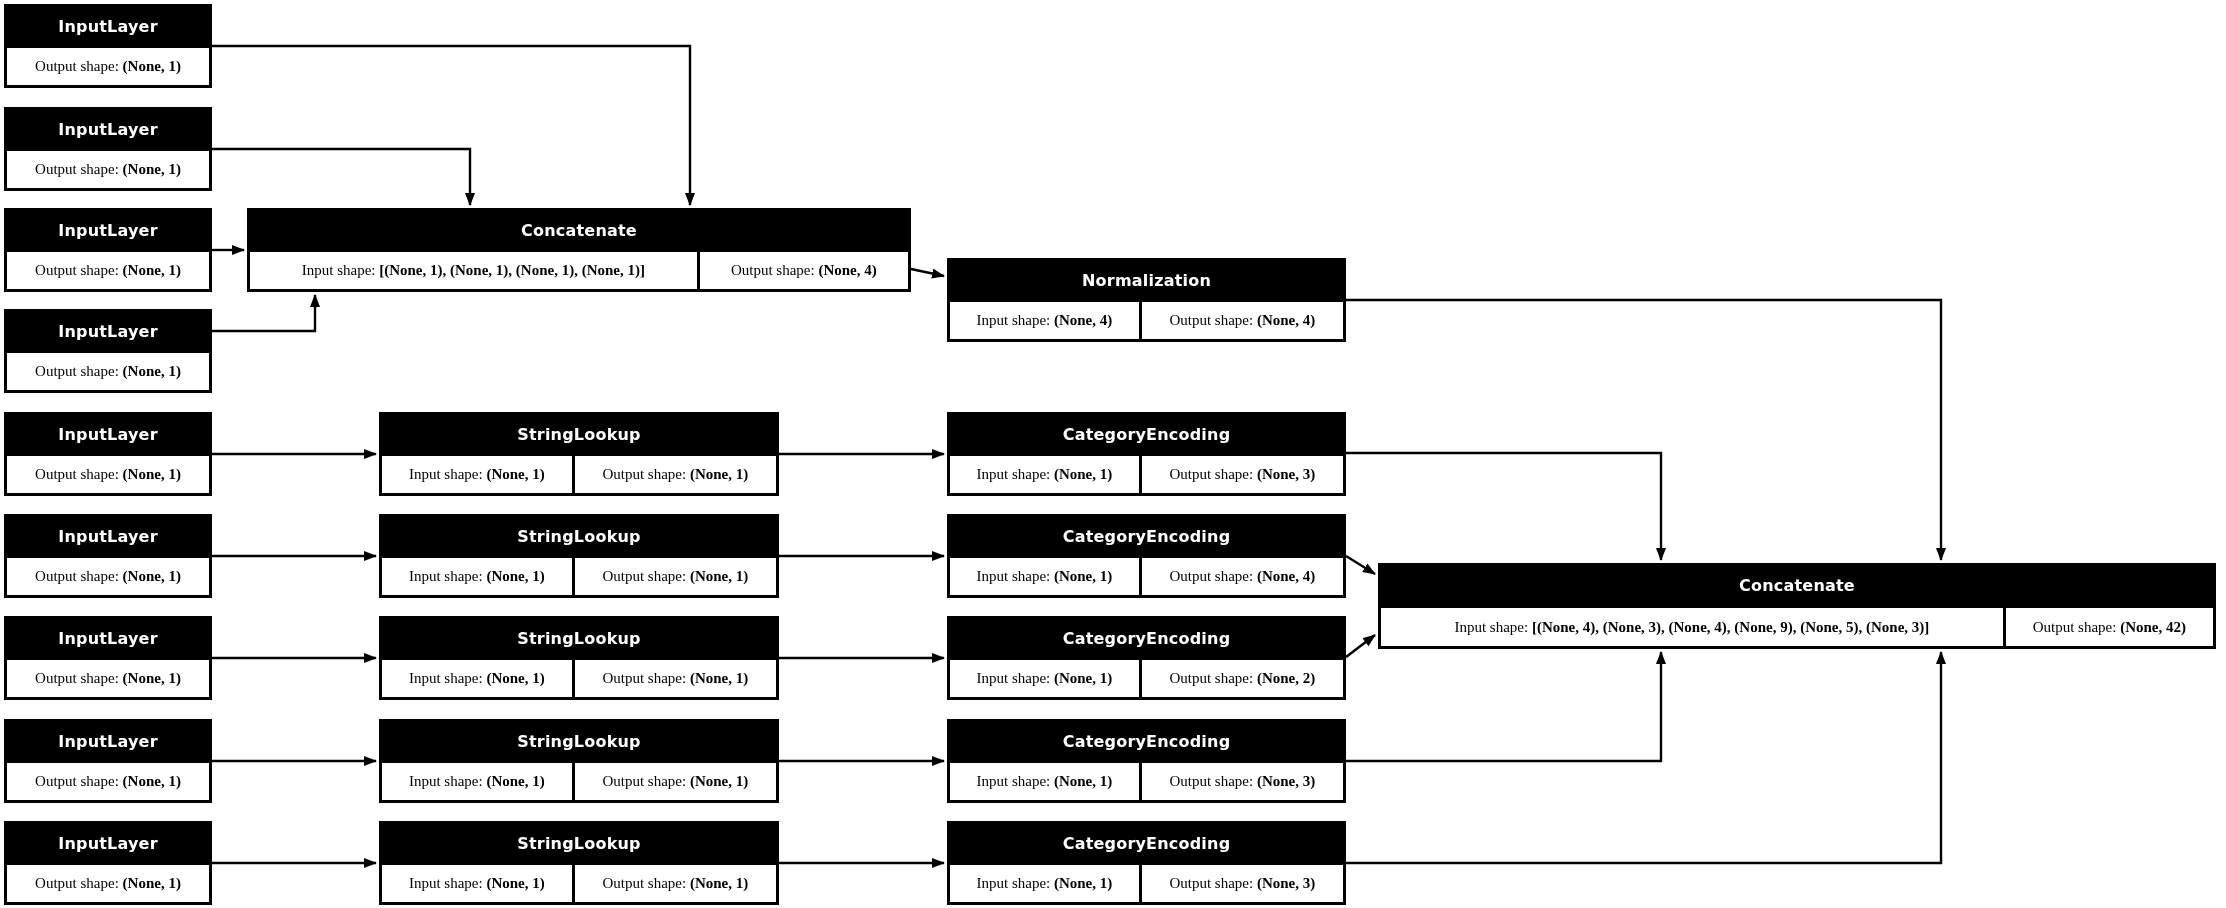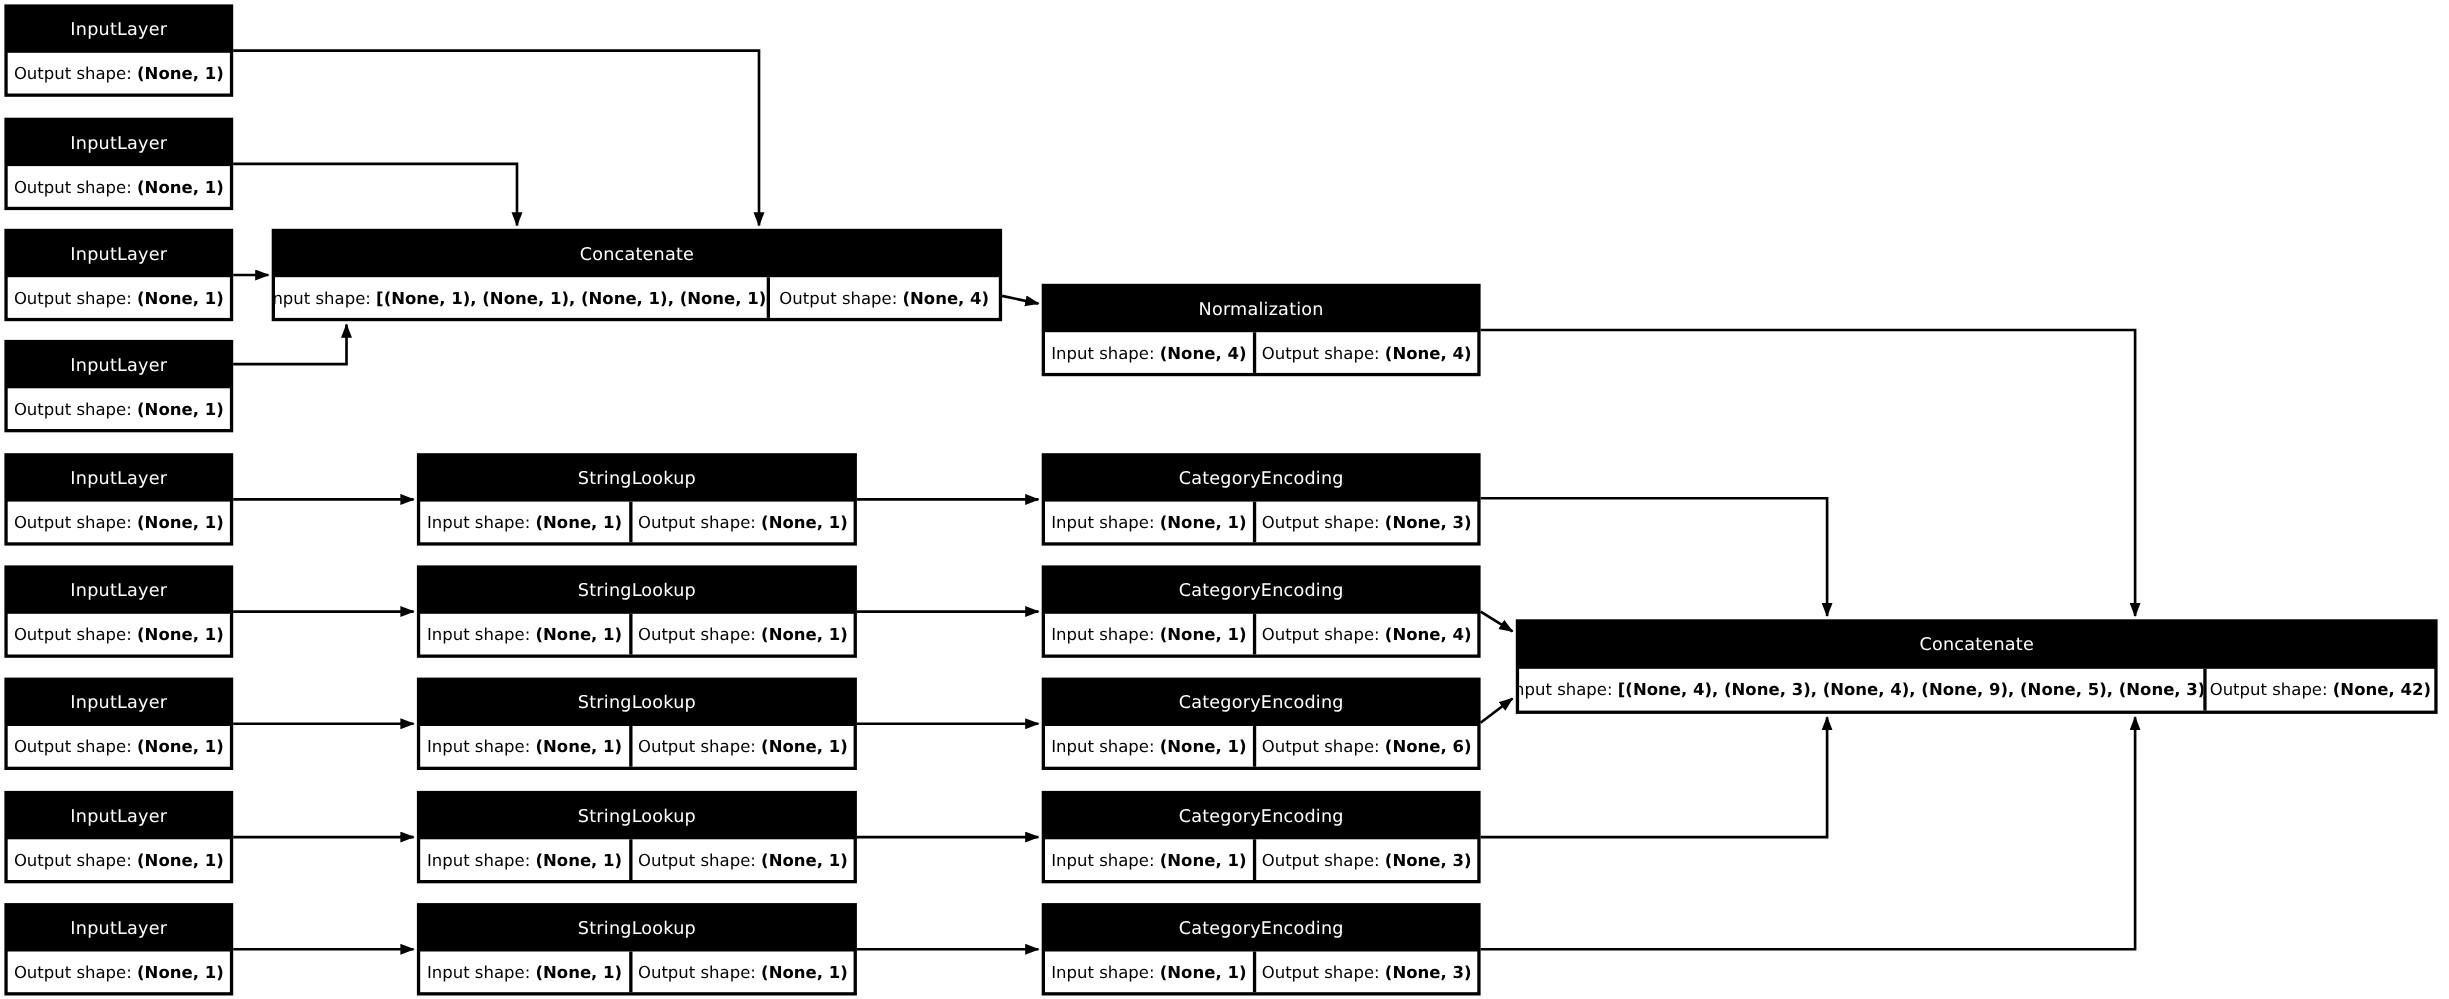--- a/index.html
+++ b/index.html
@@ -26,21 +26,21 @@
     background: #000000;
     box-sizing: border-box;
     z-index: 2;
   }
   .node-title {
     position: absolute;
     left: 0;
     right: 0;
     top: 0;
     color: #ffffff;
-    font-weight: normal;
+    font-weight: bold;
     font-size: 16px;
     display: flex;
     align-items: center;
     justify-content: center;
     letter-spacing: 0.2px;
   }
   .node-rows {
     position: absolute;
     left: 3px;
     right: 3px;
@@ -50,20 +50,21 @@
   }
   .node-cell {
     display: flex;
     align-items: center;
     justify-content: center;
     white-space: pre;
     font-size: 15px;
     color: #000000;
     overflow: hidden;
     min-width: 0;
+    font-family: Liberation Serif, serif;
   }
   .node-cell + .node-cell {
     border-left: 3px solid #000000;
   }
   .cell-value {
     font-weight: bold;
   }
   polyline.edge {
     stroke: #000000;
     stroke-width: 2.4;
@@ -190,21 +191,21 @@
       <div class="node-title" style="height: 44px; color: rgb(255, 255, 255);">StringLookup</div>
       <div class="node-rows" style="top: 44px; background: rgb(255, 255, 255);">
         <div class="node-cell" style="flex: 0.485 1 0px; color: rgb(0, 0, 0);"><span class="cell-label">Input shape: </span><span class="cell-value">(None, 1)</span></div>
         <div class="node-cell" style="flex: 0.515 1 0px; color: rgb(0, 0, 0);"><span class="cell-label">Output shape: </span><span class="cell-value">(None, 1)</span></div>
       </div>
     </div>
     <div class="node" style="left: 947px; top: 616px; width: 399px; height: 84px; background: rgb(0, 0, 0);">
       <div class="node-title" style="height: 44px; color: rgb(255, 255, 255);">CategoryEncoding</div>
       <div class="node-rows" style="top: 44px; background: rgb(255, 255, 255);">
         <div class="node-cell" style="flex: 0.484 1 0px; color: rgb(0, 0, 0);"><span class="cell-label">Input shape: </span><span class="cell-value">(None, 1)</span></div>
-        <div class="node-cell" style="flex: 0.516 1 0px; color: rgb(0, 0, 0);"><span class="cell-label">Output shape: </span><span class="cell-value">(None, 6)</span></div>
+        <div class="node-cell" style="flex: 0.516 1 0px; color: rgb(0, 0, 0);"><span class="cell-label">Output shape: </span><span class="cell-value">(None, 2)</span></div>
       </div>
     </div>
     <div class="node" style="left: 4px; top: 719px; width: 208px; height: 84px; background: rgb(0, 0, 0);">
       <div class="node-title" style="height: 44px; color: rgb(255, 255, 255);">InputLayer</div>
       <div class="node-rows" style="top: 44px; background: rgb(255, 255, 255);">
         <div class="node-cell" style="flex: 1 1 0px; color: rgb(0, 0, 0);"><span class="cell-label">Output shape: </span><span class="cell-value">(None, 1)</span></div>
       </div>
     </div>
     <div class="node" style="left: 379px; top: 719px; width: 400px; height: 84px; background: rgb(0, 0, 0);">
       <div class="node-title" style="height: 44px; color: rgb(255, 255, 255);">StringLookup</div>

